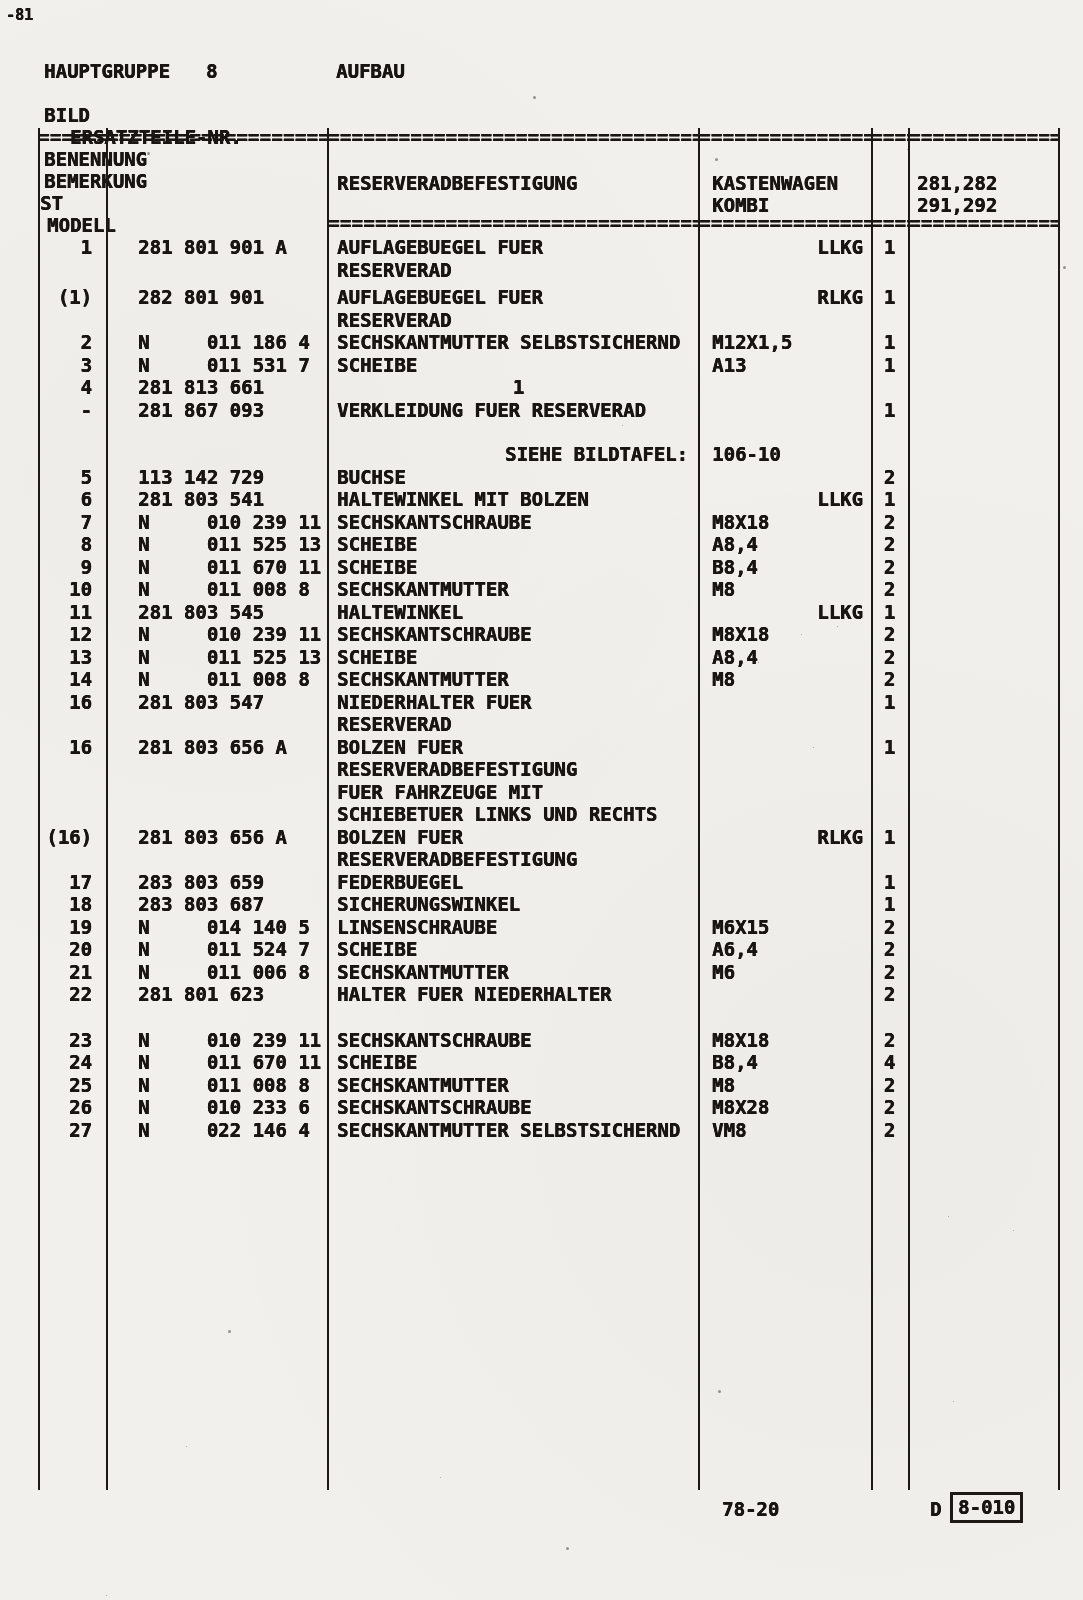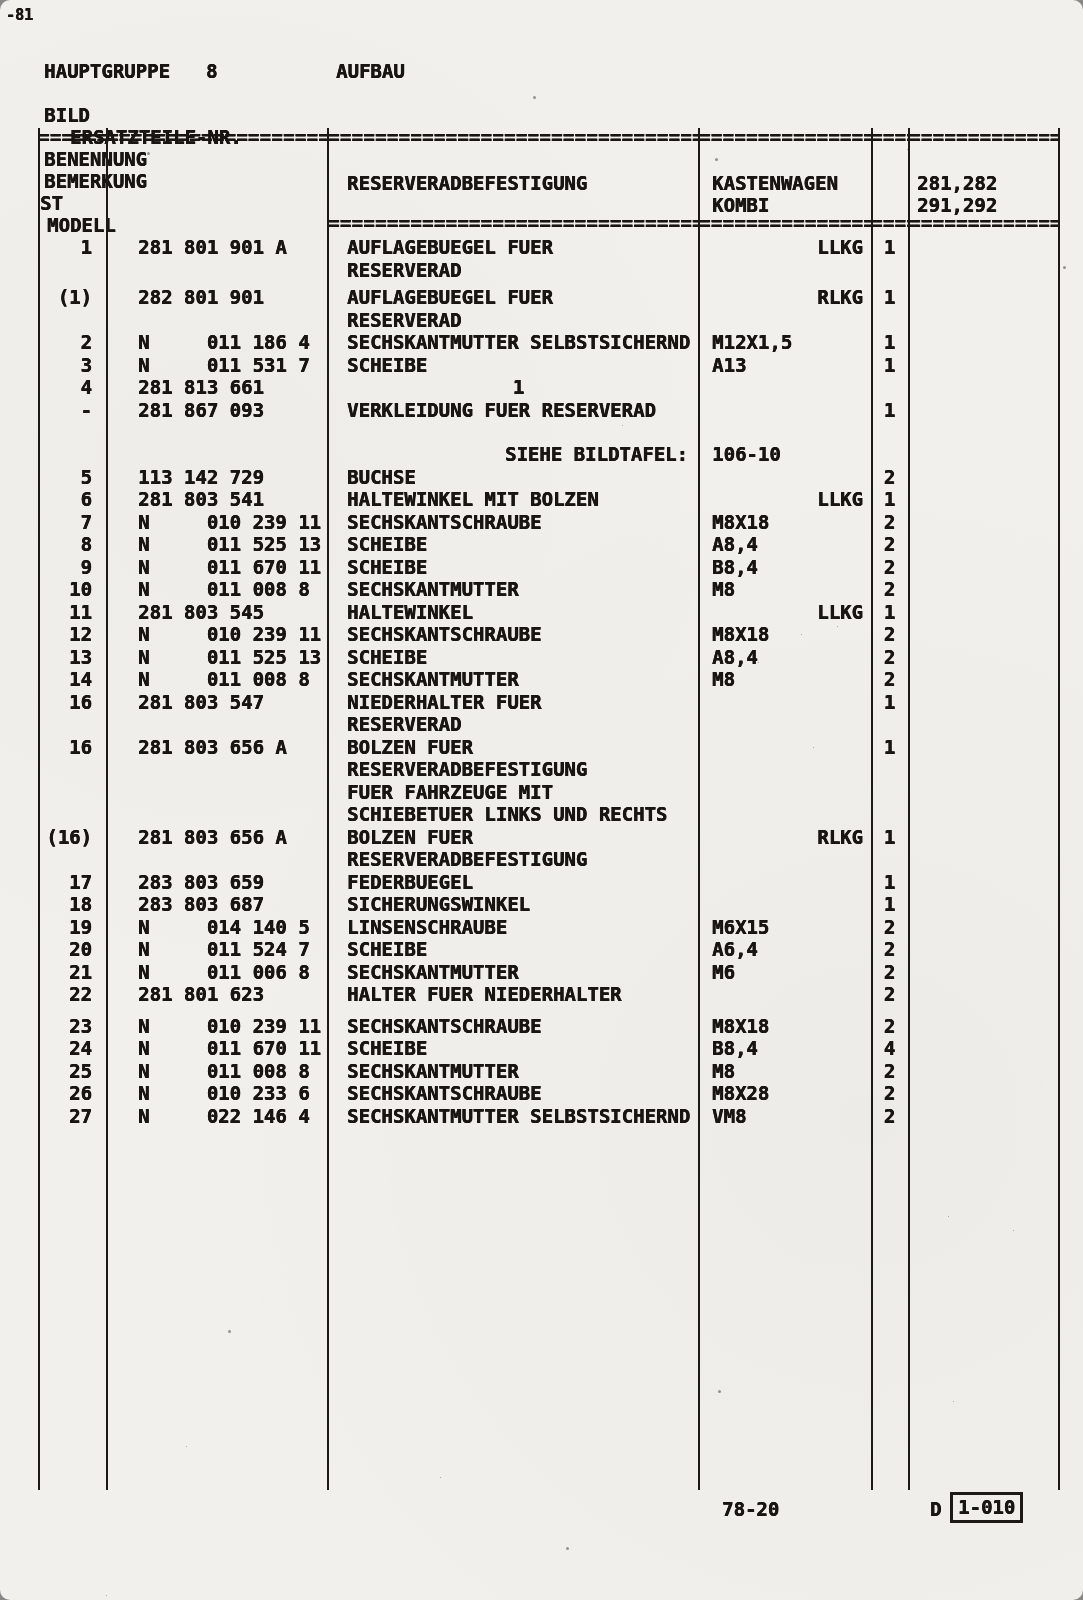--- a/index.html
+++ b/index.html
@@ -9,35 +9,34 @@
     position:relative;
     width:1083px;height:1600px;
     background:#f1f0ec;
     background-image:
       radial-gradient(circle at 20% 30%, rgba(0,0,0,0.015), transparent 40%),
       radial-gradient(circle at 80% 70%, rgba(0,0,0,0.02), transparent 50%);
     font-family:"DejaVu Sans Mono","Liberation Mono",monospace;
     font-weight:700;
     color:#181512;
     overflow:hidden;
-    border-radius:10px;
   }
   .ink{ text-shadow:0.5px 0 0 currentColor, 0 0.4px 0 currentColor; }
   .abs{position:absolute;}
   .t19{font-size:19px;line-height:22px;white-space:pre;}
   .t15{font-size:15px;line-height:18px;white-space:pre;}
 
   
   .tbl{position:absolute;left:38px;top:128px;width:1022px;height:1362px;}
   .vline{position:absolute;top:0;bottom:0;width:2px;background:#1d1a16;}
   .row,.hdr-row,.sep-row,.title-row{display:flex;width:1020px;}
   .c{overflow:hidden;white-space:pre;}
   .c-bild {width:68px; text-align:right;padding-right:14px;}
   .c-nr   {width:221px;padding-left:32px;}
-  .c-ben  {width:371px;padding-left:20px;padding-right:10px;display:flex;justify-content:space-between;}
+  .c-ben  {width:371px;padding-left:10px;padding-right:10px;display:flex;justify-content:space-between;}
   .c-bem  {width:173px;padding-left:14px;padding-right:8px;display:flex;justify-content:space-between;}
   .c-st   {width:37px; text-align:center;}
   .c-mod  {width:150px;padding-left:9px;}
   .row{height:22.5px;font-size:19px;line-height:22px;}
   .title-row{height:22px;font-size:19px;line-height:22px;}
   .sep-row{height:16px;font-size:19px;line-height:14px;}
   .sep-row .c{padding:0;letter-spacing:0.3px;}
   .hdr{position:absolute;left:38px;top:104px;width:1020px;font-size:19px;line-height:22px;}
   .hdr .c-bild{text-align:left;padding-left:6px;}
   .hdr .c-ben{display:block;padding-left:6px;}
@@ -381,21 +380,21 @@
       <div class="c c-mod"></div>
     </div>
         <div class="row ink">
       <div class="c c-bild">22</div>
       <div class="c c-nr">281 801 623</div>
       <div class="c c-ben"><span>HALTER FUER NIEDERHALTER</span><span></span></div>
       <div class="c c-bem"><span></span><span></span></div>
       <div class="c c-st">2</div>
       <div class="c c-mod"></div>
     </div>
-        <div class="row ink" style="margin-top: 9px;">
+        <div class="row ink" style="margin-top: 23px;">
       <div class="c c-bild">23</div>
       <div class="c c-nr">N     010 239 11</div>
       <div class="c c-ben"><span>SECHSKANTSCHRAUBE</span><span></span></div>
       <div class="c c-bem"><span>M8X18</span><span></span></div>
       <div class="c c-st">2</div>
       <div class="c c-mod"></div>
     </div>
         <div class="row ink">
       <div class="c c-bild">24</div>
       <div class="c c-nr">N     011 670 11</div>
@@ -426,16 +425,16 @@
       <div class="c c-ben"><span>SECHSKANTMUTTER SELBSTSICHERND</span><span></span></div>
       <div class="c c-bem"><span>VM8</span><span></span></div>
       <div class="c c-st">2</div>
       <div class="c c-mod"></div>
     </div>
       </div>
   </div>
 
   <div class="abs t19 ink" style="left:722px;top:1498px;">78-20</div>
   <div class="abs t19 ink" style="left:930px;top:1498px;">D</div>
-  <div class="plate-box ink">1-010</div>
+  <div class="plate-box ink">8-010</div>
 
   <div class="specks"></div>
 </div>
 
 </body></html>

